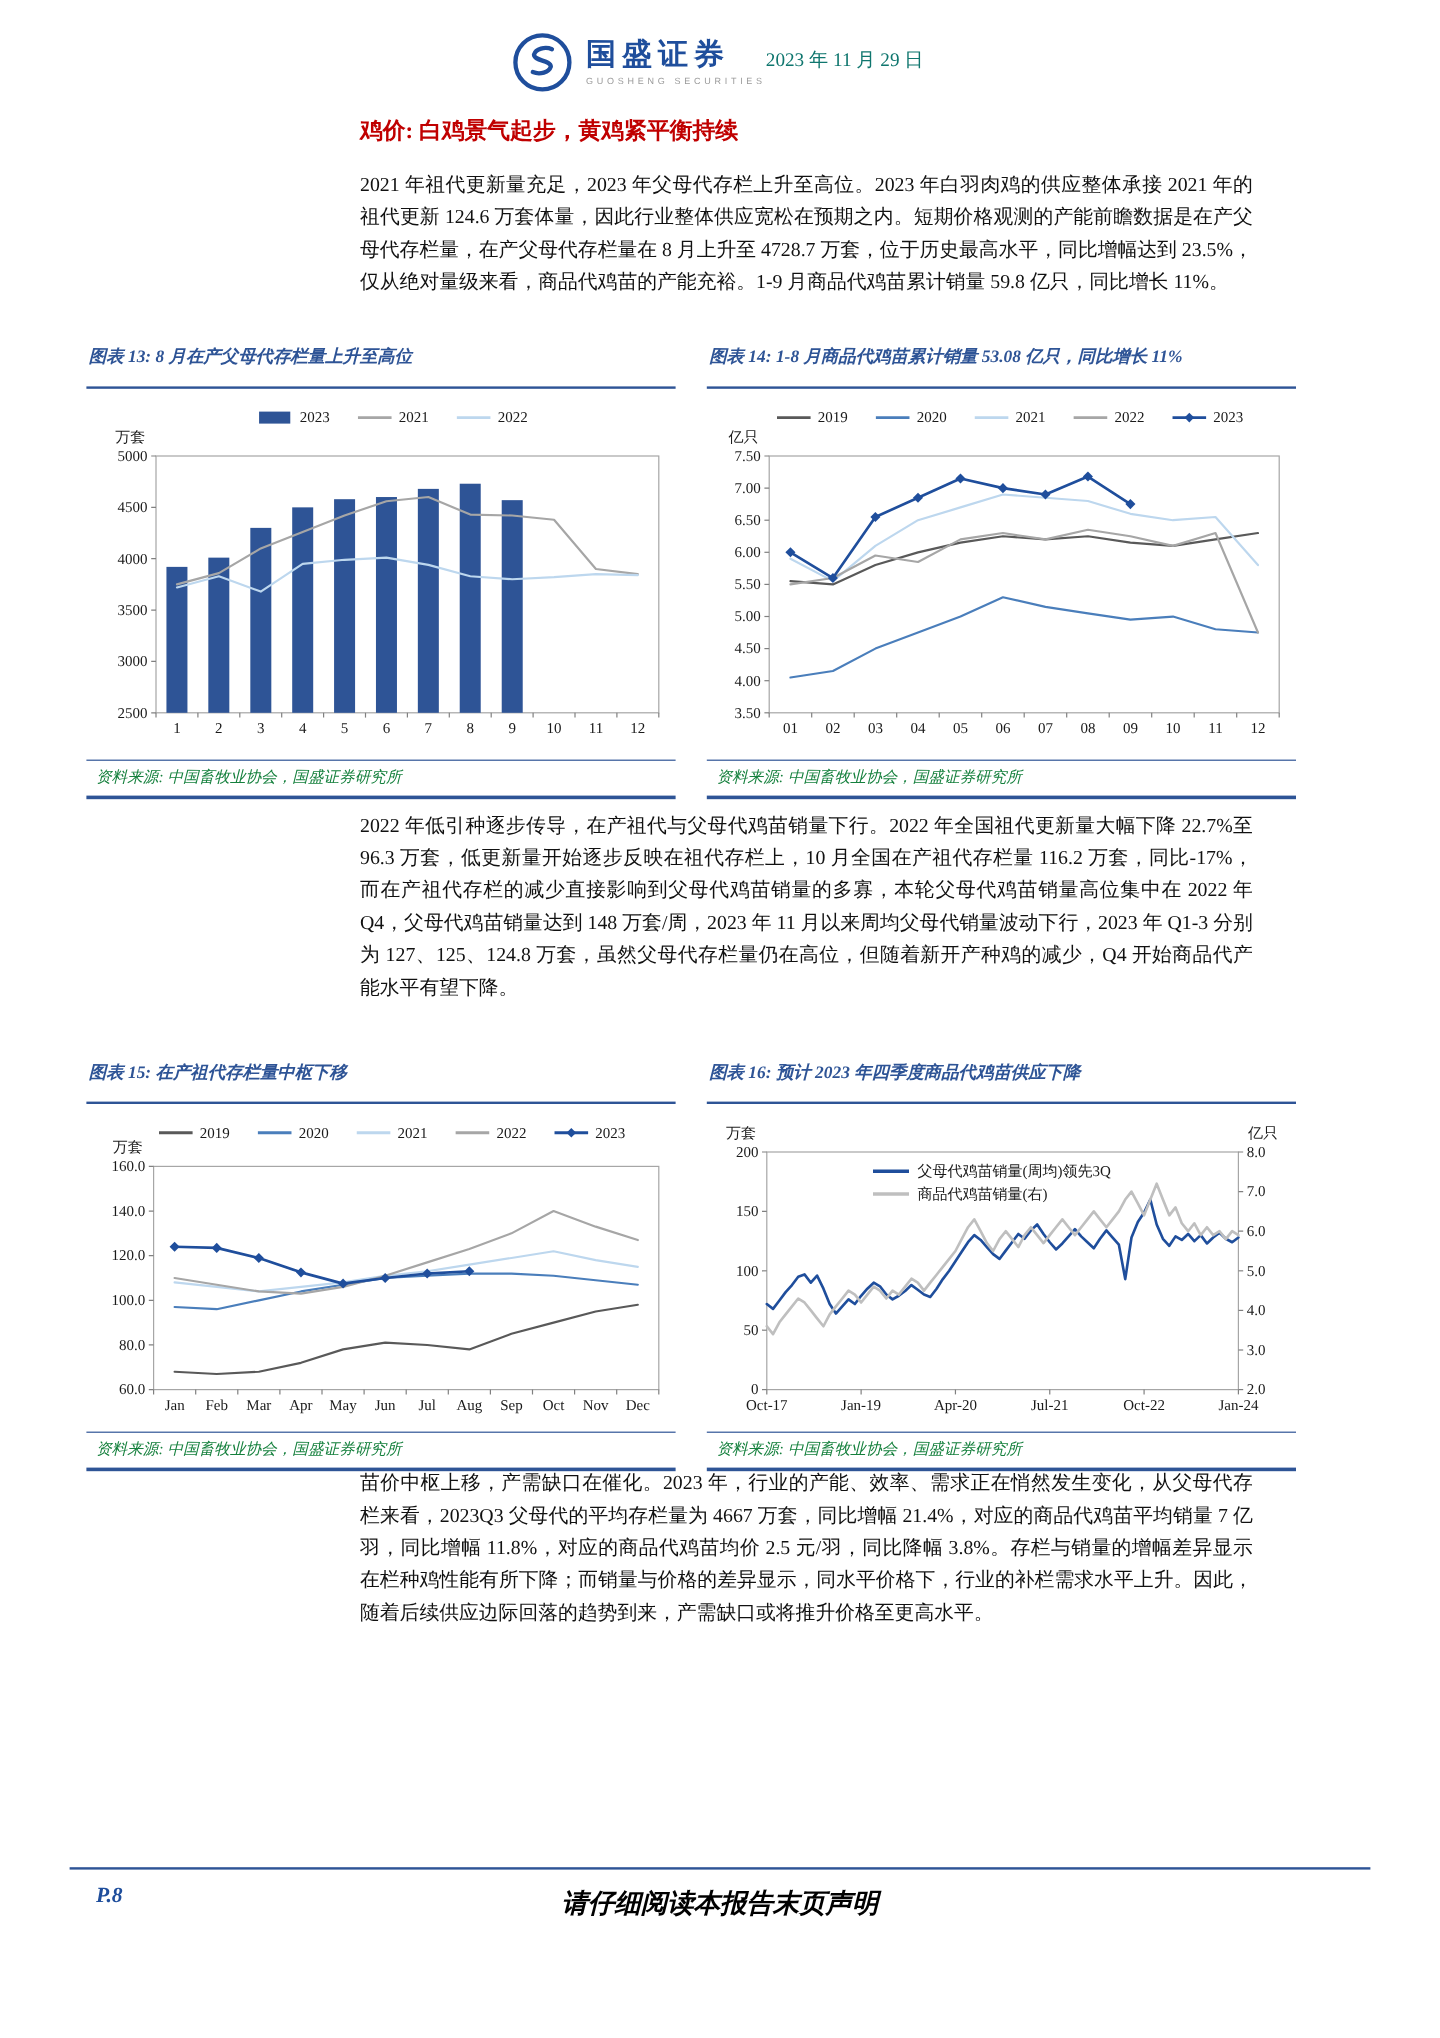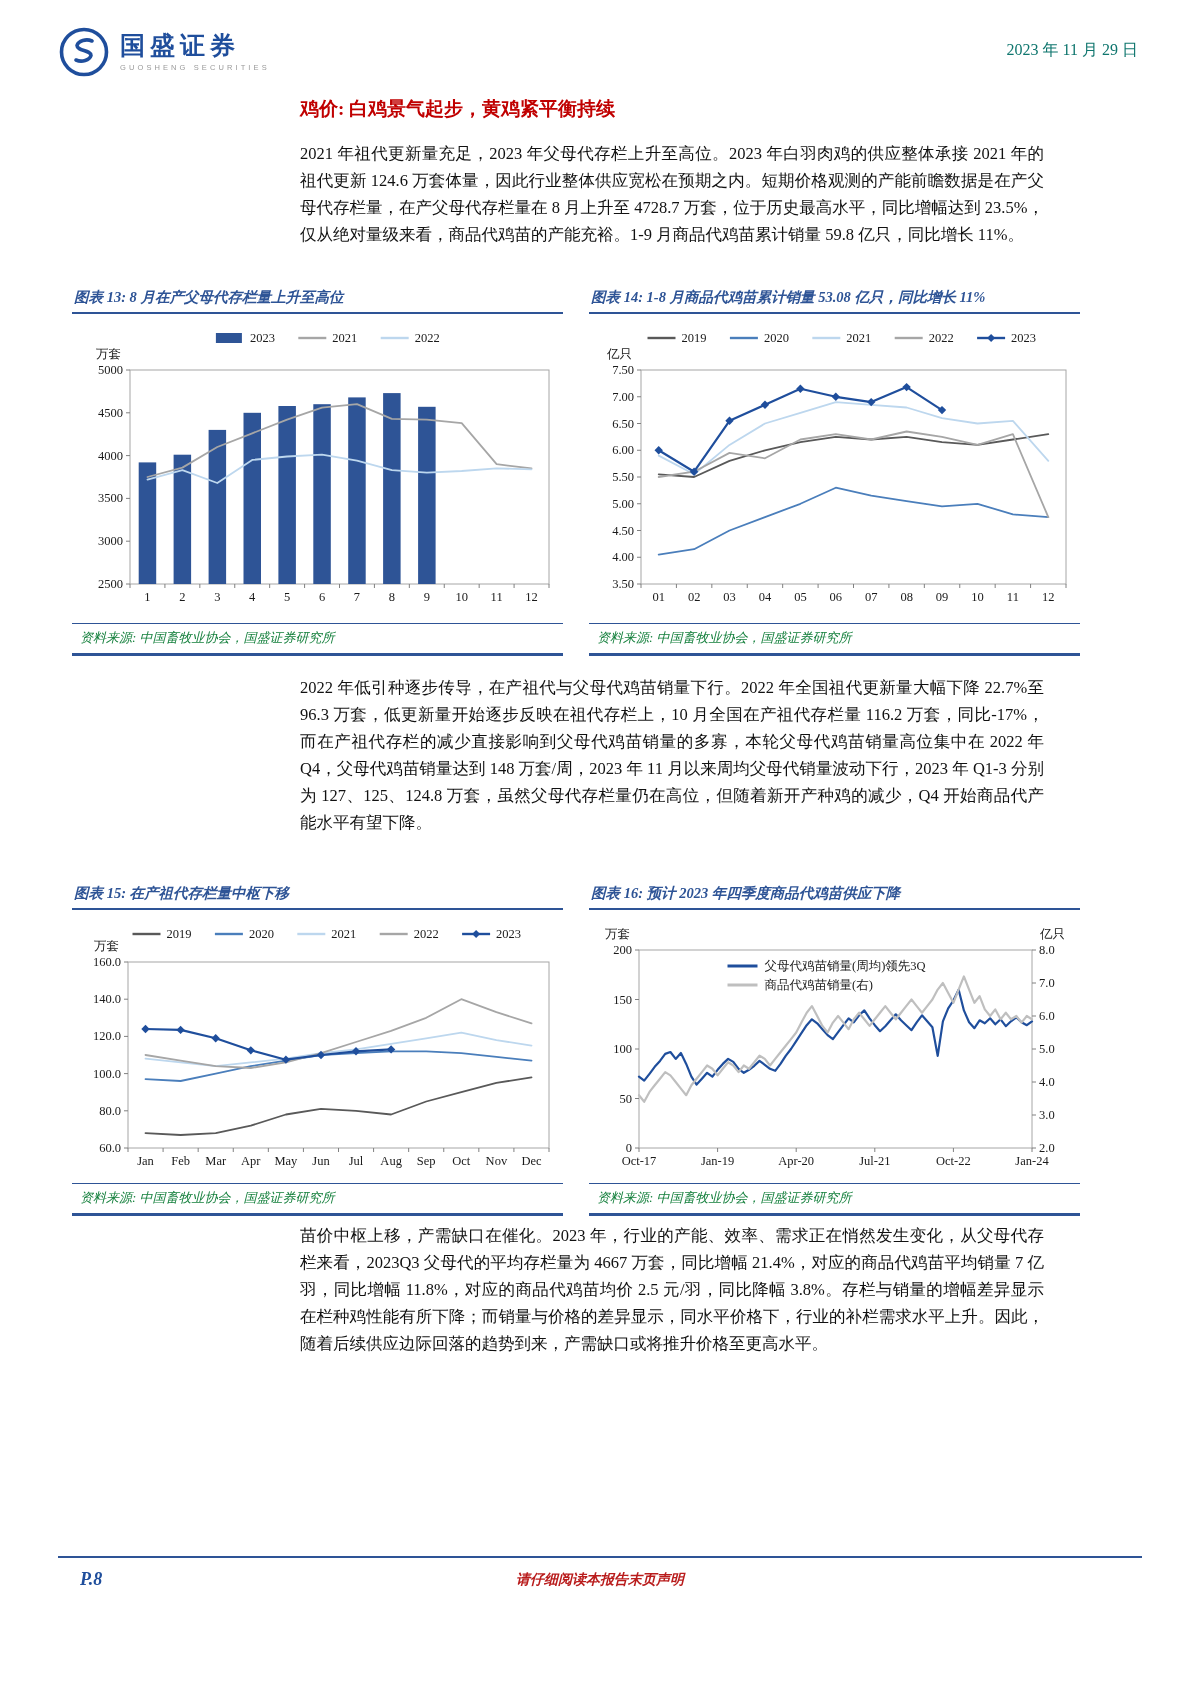--- a/index.html
+++ b/index.html
@@ -1,40 +1,40 @@
 <!DOCTYPE html>
 <html><head>
 <meta charset="utf-8">
 <style>
 *{box-sizing:border-box;margin:0;padding:0}
 html,body{background:#fff}
 body{width:1200px;font-family:"Liberation Serif","DejaVu Serif",serif;color:#111}
 .page{position:relative;width:1200px;height:1698px;background:#fff;overflow:hidden}
 .abs{position:absolute}
-.header{position:absolute;top:26px;left:58px;right:62px;display:flex;justify-content:space-between;align-items:flex-start}
+.header{position:absolute;top:26px;left:58px;right:62px;display:flex;justify-content:center;align-items:flex-start}
 .brand{display:flex;align-items:center;gap:10px}
 .brand-cn{font-size:25px;font-weight:bold;color:#1F4E9C;letter-spacing:5px;font-family:"Liberation Sans",sans-serif;line-height:1.1}
 .brand-en{font-size:7.5px;color:#9a9a9a;letter-spacing:3.1px;margin-top:3px;font-family:"Liberation Sans",sans-serif}
 .date{font-size:16px;margin-top:14px;color:#0f766e}
 .sec-title{left:300px;width:744px;font-size:19px;font-weight:bold;color:#C00000}
 .para{left:300px;width:744px;font-size:16.5px;line-height:27px;text-align:justify}
 .para b{font-weight:normal}
 .figrow{left:72px;width:1008px;display:flex;gap:26px}
 .fig{width:491px}
-.fig-title{color:#2E5496;font-size:14.5px;font-style:italic;font-weight:bold;padding:2px 2px 5px 2px}
+.fig-title{color:#2E5496;font-size:14.5px;font-style:italic;font-weight:bold;padding:2px 2px 15px 2px}
 .rule-mid{border-top:2.5px solid #2E5496}
 .rule-thin{border-top:1px solid #2E5496}
 .rule-bot{border-top:3px solid #2E5496}
 .fig-src{color:#15803d;font-size:13px;font-style:italic;padding:5px 2px 6px 8px}
 .chart-svg{display:block;margin:4px 0 3px}
 .chart-svg text{font-family:"Liberation Serif","DejaVu Serif",serif}
 .tk{font-size:12.5px;fill:#1a1a1a}
 .footer{position:absolute;left:58px;right:58px;top:1556px;border-top:2.5px solid #2E5496;padding-top:13px;height:50px}
 .page-num{position:absolute;left:22px;top:11px;font-weight:bold;font-style:italic;color:#1F4E9C;font-size:18px}
-.footer-note{text-align:center;font-weight:bold;font-style:italic;color:#b91c1c;font-size:14px}
+.footer-note{text-align:center;font-weight:bold;font-style:italic;color:#000000;font-size:22px}
 </style>
 </head>
 <body>
 
 <div class="page">
 
   <header class="header">
     <div class="brand">
       <svg width="52" height="52" viewBox="0 0 52 52">
         <circle cx="26" cy="26" r="22.5" fill="none" stroke="#1F4E9C" stroke-width="3.6"></circle>

